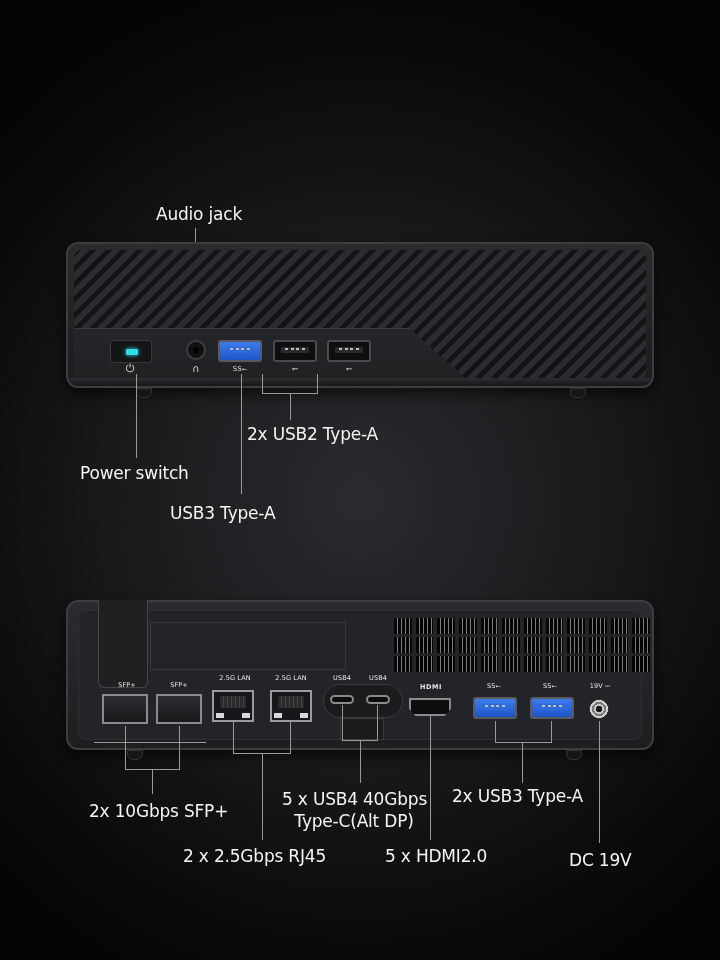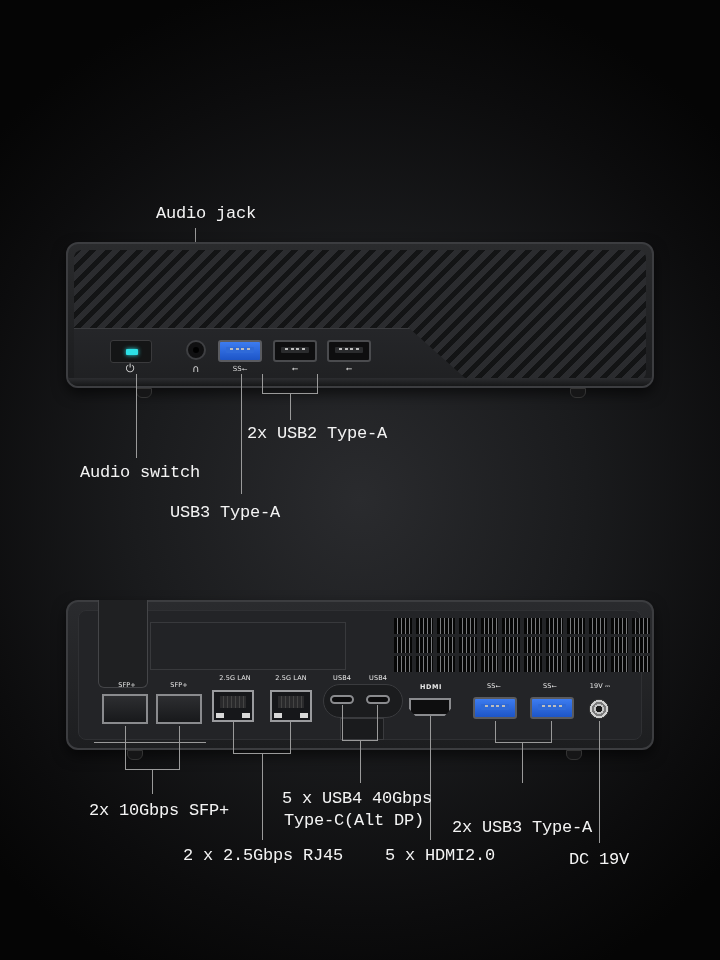--- a/index.html
+++ b/index.html
@@ -11,21 +11,20 @@
       color: #f2f2f2;
     }
     .label {
       position: absolute;
       font-size: 17px;
       font-weight: normal;
       color: #f4f4f4;
       white-space: nowrap;
       letter-spacing: -0.2px;
       line-height: 20px;
-      font-family: Liberation Mono, monospace;
     }
     .label.center { text-align: center; }
     .vline { position: absolute; width: 1px; background: #9a9a9a; }
     .hline { position: absolute; height: 1px; background: #9a9a9a; }
     .bracket {
       position: absolute;
       border: 1px solid #9a9a9a;
       border-top: none;
     }
 
@@ -181,21 +180,21 @@
     </div>
 </div>
 <div class="tiny-glyph" style="left:340px; top:364px; width:18px; font-size:8px;">⭠</div>
 
 <div class="vline" style="left:136px; top:374px; height:84px;"></div>
 <div class="vline" style="left:241px; top:374px; height:120px;"></div>
 <div class="bracket" style="left:262px; top:374px; width:56px; height:20px;"></div>
 <div class="vline" style="left:290px; top:394px; height:26px;"></div>
 
 <div class="label" style="left:247px; top:424px;">2x USB2 Type-A</div>
-<div class="label" style="left:80px; top:463px;">Audio switch</div>
+<div class="label" style="left:80px; top:463px;">Power switch</div>
 <div class="label" style="left:170px; top:503px;">USB3 Type-A</div>
 
 <div class="rear">
   <div class="rear-inner"></div>
 </div>
 <div class="rear-slot"></div>
 <div class="rear-plate"></div>
 
 <div class="vent-grid">
   <span></span>
@@ -305,16 +304,16 @@
 <div class="vline" style="left:430px; top:716px; height:124px;"></div>
 
 <div class="bracket" style="left:495px; top:721px; width:57px; height:22px;"></div>
 <div class="vline" style="left:522px; top:743px; height:40px;"></div>
 
 <div class="vline" style="left:599px; top:721px; height:122px;"></div>
 
 <div class="label" style="left:89px; top:801px;">2x 10Gbps SFP+</div>
 <div class="label center" style="left:282px; top:789px; width:144px;">5 x USB4 40Gbps</div>
 <div class="label center" style="left:282px; top:811px; width:144px;">Type-C(Alt DP)</div>
-<div class="label" style="left:452px; top:786px;margin-top:32px;">2x USB3 Type-A</div>
+<div class="label" style="left:452px; top:786px;">2x USB3 Type-A</div>
 <div class="label" style="left:183px; top:846px;">2 x 2.5Gbps RJ45</div>
 <div class="label" style="left:385px; top:846px;">5 x HDMI2.0</div>
 <div class="label" style="left:569px; top:850px;">DC 19V</div>
 
 </body></html>

